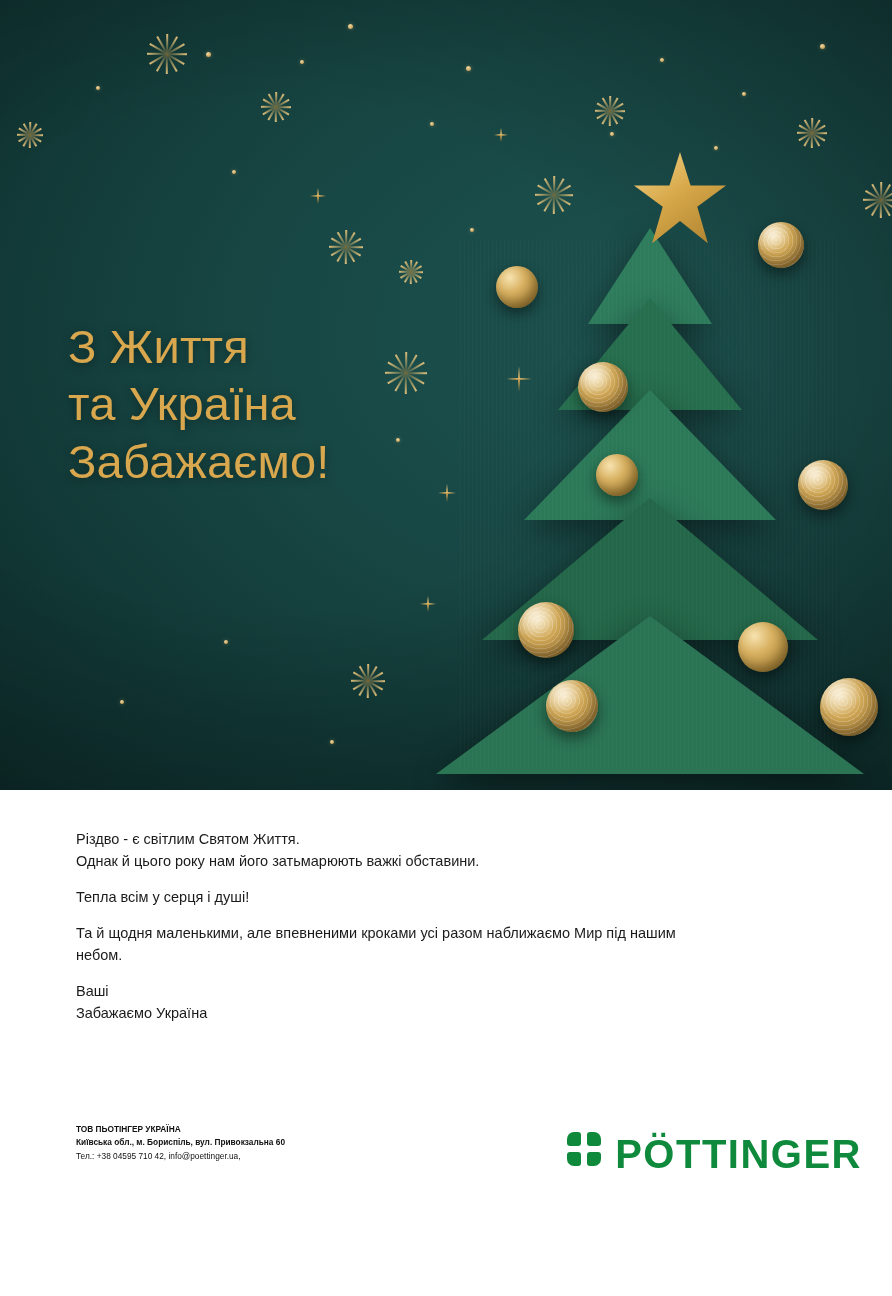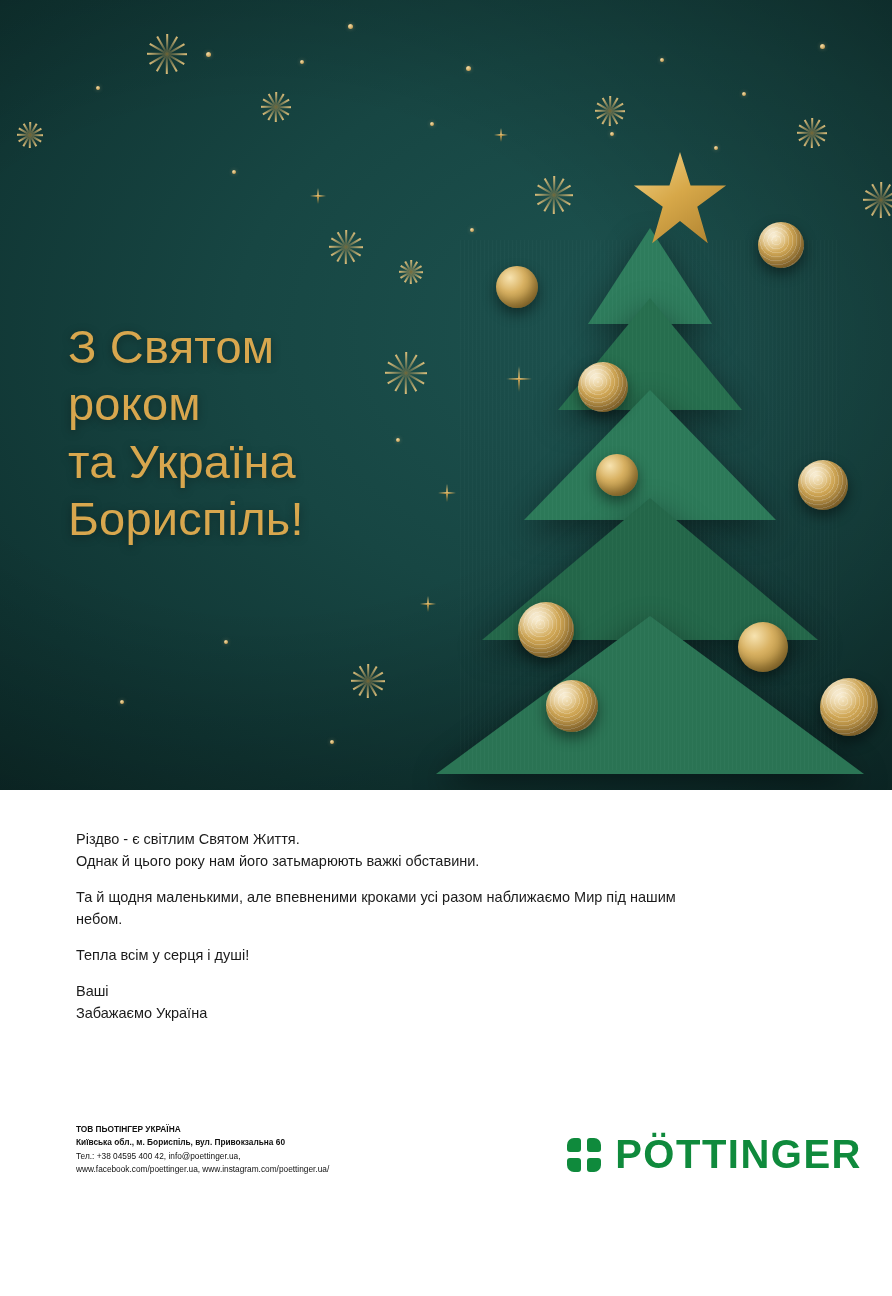--- a/index.html
+++ b/index.html
@@ -161,21 +161,21 @@
     color:#111;
     font-size: 8.3px;
     line-height: 1.62;
   }
   .footer .strong { font-weight: bold; }
 
   
   .logo {
     position:absolute;
     right: 38px; top: 342px;
-    display:flex; align-items:center; gap: 14px;
+    display:flex; gap: 14px;
     z-index: 5;
   }
   .logo-mark {
     position:relative;
     width: 34px; height: 34px;
   }
   .logo-mark span {
     position:absolute;
     width: 14px; height: 14px;
     background:#0f8a3c;
@@ -398,43 +398,41 @@
       <div class="bauble glitter" style="left:398px;top:310px;width:50px;height:50px;"></div>
       <div class="bauble glitter" style="left:118px;top:452px;width:56px;height:56px;"></div>
       <div class="bauble" style="left:338px;top:472px;width:50px;height:50px;"></div>
       <div class="bauble glitter" style="left:146px;top:530px;width:52px;height:52px;"></div>
       <div class="bauble glitter" style="left:420px;top:528px;width:58px;height:58px;"></div>
     </div>
 
     <div class="hero-vignette"></div>
 
     <div class="greeting">
-      <div>З Святом</div>
-      <div>роком</div>
+      <div>З Життя</div>
       <div>та Україна</div>
-      <div>Бориспіль!</div>
+      <div>Забажаємо!</div>
     </div>
   </div>
 
   <div class="content">
 
     <div class="letter">
       <p style="white-space:pre-line;">Різдво - є світлим Святом Життя.
 Однак й цього року нам його затьмарюють важкі обставини.</p>
+      <p>Тепла всім у серця і душі!</p>
       <p>Та й щодня маленькими, але впевненими кроками усі разом наближаємо Мир під нашим небом.</p>
-      <p>Тепла всім у серця і душі!</p>
       <p style="white-space:pre-line;">Ваші
 Забажаємо Україна</p>
     </div>
 
     <div class="footer">
       <div class="strong">ТОВ ПЬОТІНГЕР УКРАЇНА</div>
       <div class="strong">Київська обл., м. Бориспіль, вул. Привокзальна 60</div>
-      <div>Тел.: +38 04595 400 42, info@poettinger.ua,</div>
-      <div>www.facebook.com/poettinger.ua, www.instagram.com/poettinger.ua/</div>
+      <div>Тел.: +38 04595 710 42, info@poettinger.ua,</div>
     </div>
 
     <div class="logo">
       <div class="logo-mark">
         <span></span>
           <span></span>
           <span></span>
           <span></span>
       </div>
       <div class="logo-text">PÖTTINGER</div>

